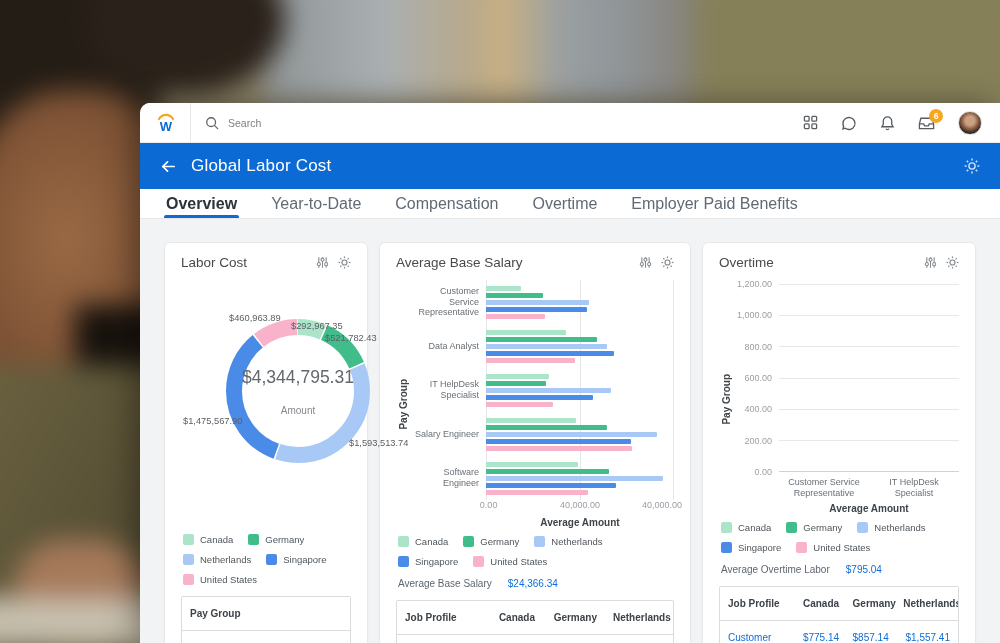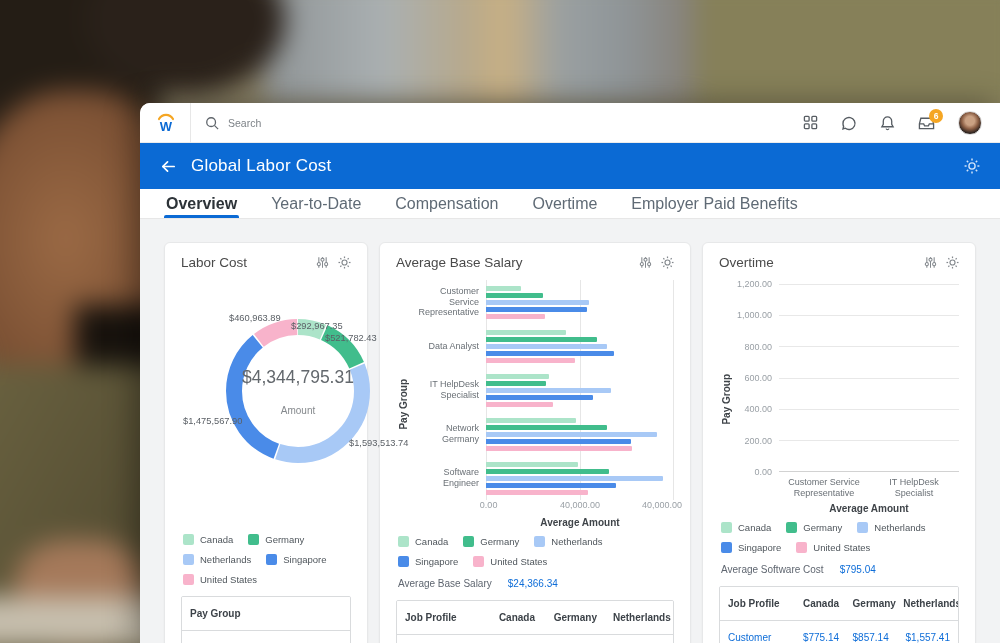--- a/index.html
+++ b/index.html
@@ -347,21 +347,21 @@
           </span>
         </div>
         <div class="hbar">
           <div class="hb-ylab">
               <span class="vert-text">Pay Group</span>
             </div>
           <div class="hb-cats" id="hb-cats">
               <div class="hb-cat">Customer Service Representative</div>
               <div class="hb-cat">Data Analyst</div>
               <div class="hb-cat">IT HelpDesk Specialist</div>
-              <div class="hb-cat">Network Germany</div>
+              <div class="hb-cat">Salary Engineer</div>
               <div class="hb-cat">Software Engineer</div>
             </div>
           <div class="hb-right">
             <div class="hb-plot" id="hb-plot">
                 <div class="hb-group">
                   <div class="hb-bar" style="width: 18.865%; background: rgb(172, 228, 201);"></div>
                   <div class="hb-bar" style="width: 30.1175%; background: rgb(65, 189, 140);"></div>
                   <div class="hb-bar" style="width: 54.7675%; background: rgb(168, 201, 246);"></div>
                   <div class="hb-bar" style="width: 53.5%; background: rgb(74, 139, 232);"></div>
                   <div class="hb-bar" style="width: 31.25%; background: rgb(248, 179, 203);"></div>
@@ -528,21 +528,21 @@
             <span class="lg-item">
               <span class="lg-chip" style="background: rgb(74, 139, 232);"></span>
               <span class="lg-txt">Singapore</span>
             </span>
             <span class="lg-item">
               <span class="lg-chip" style="background: rgb(248, 179, 203);"></span>
               <span class="lg-txt">United States</span>
             </span>
           </div>
         <div class="summary">
-          <span class="sum-label">Average Software Cost</span>
+          <span class="sum-label">Average Overtime Labor</span>
           <span class="sum-value">$795.04</span>
         </div>
         <div class="tbl-wrap">
           <table class="dt" style="table-layout:fixed; width:100%;">
             <colgroup>
                 <col style="width:74px">
                 <col style="width:49px">
                 <col style="width:50px">
                 <col style="width:62px">
               </colgroup>

